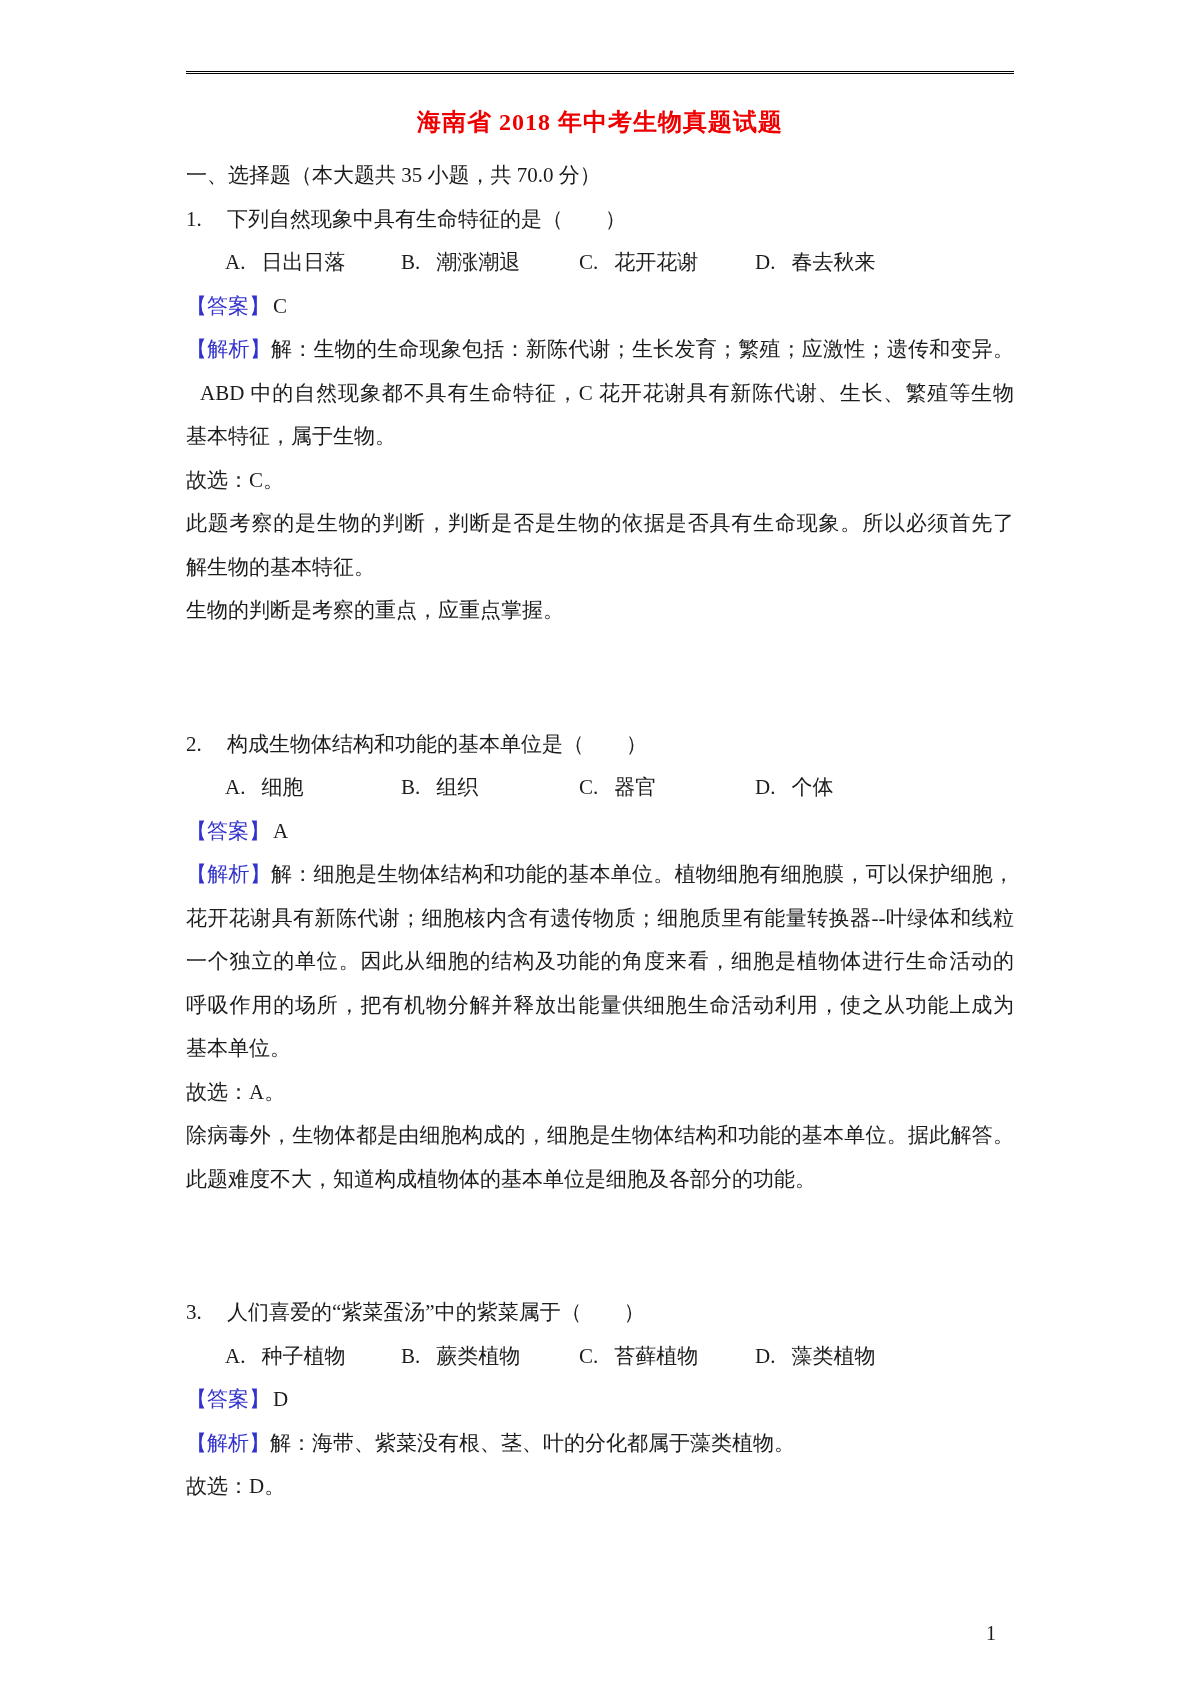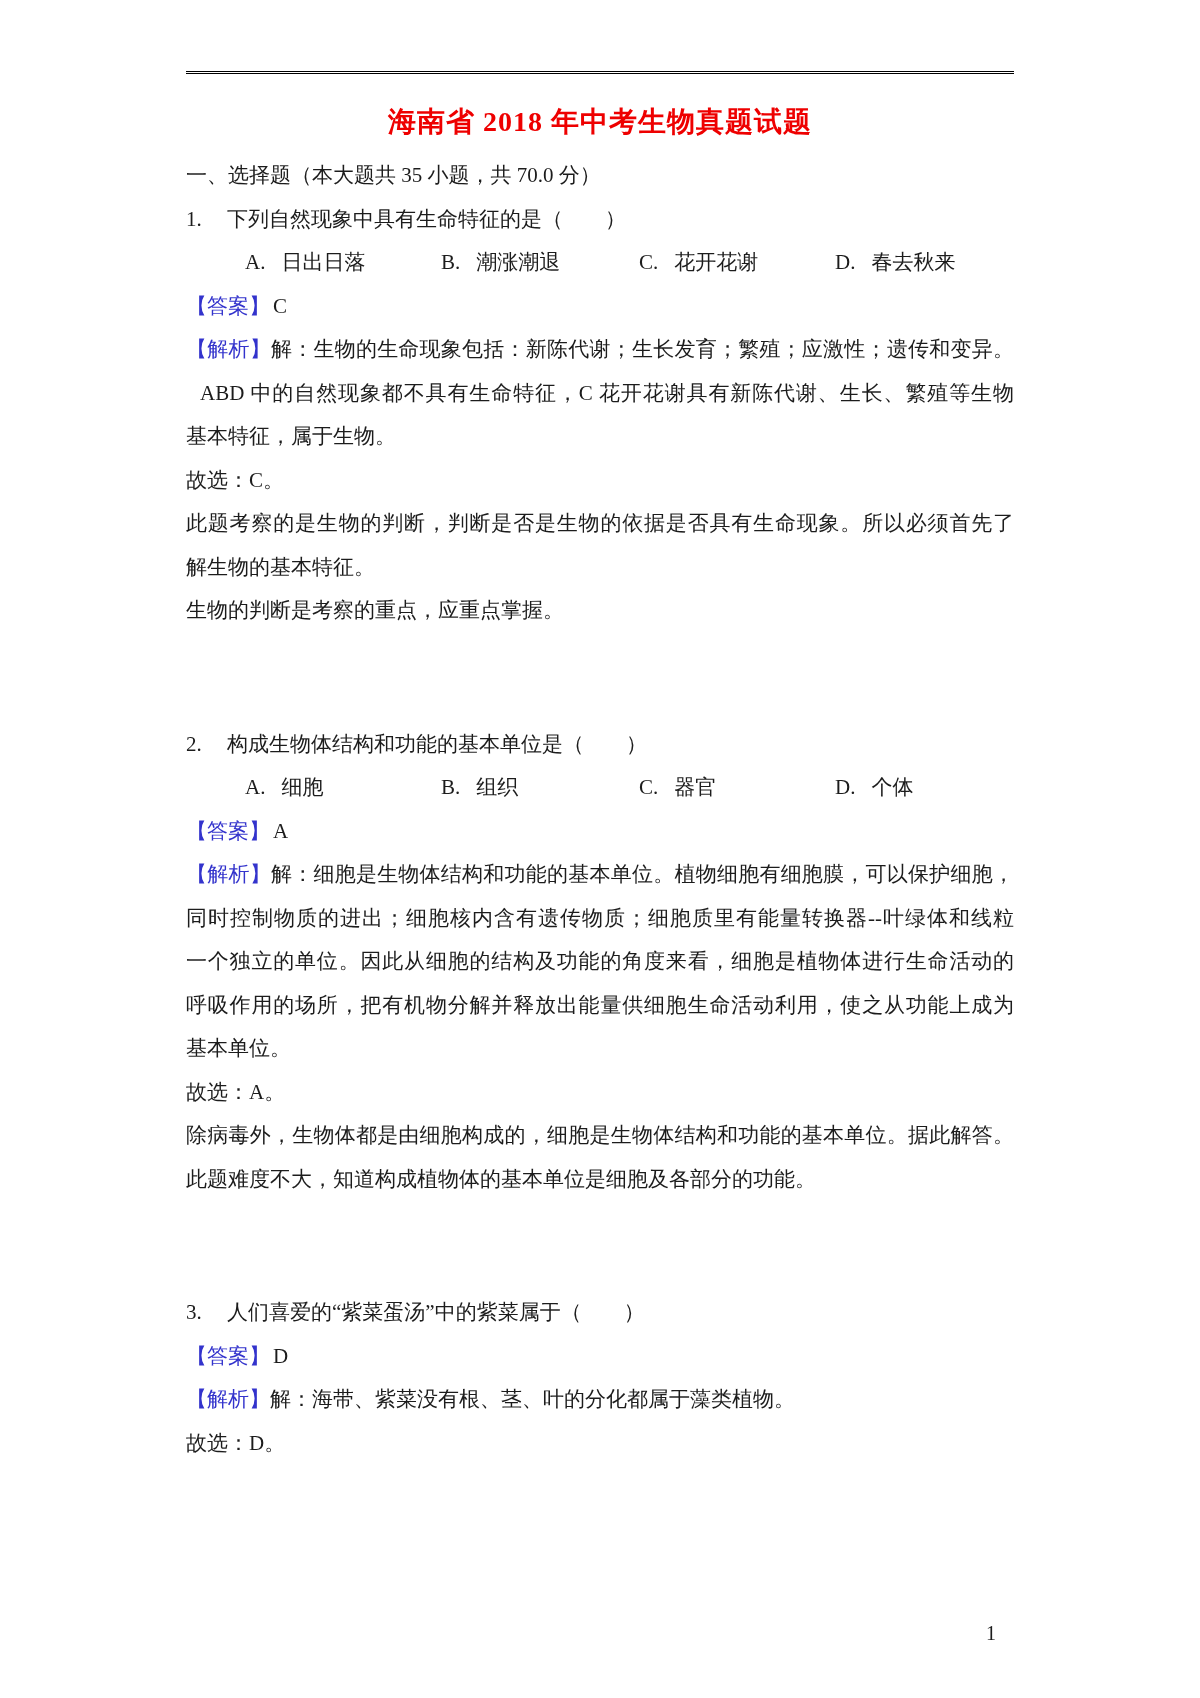--- a/index.html
+++ b/index.html
@@ -19,21 +19,21 @@
     width: 828px;
   }
   .rule {
     margin-top: 71px;
     height: 0;
     border-top: 3px double #000000;
   }
   .doc-title {
     margin-top: 30px;
     line-height: 36px;
-    font-size: 28px;
+    font-size: 24px;
     font-weight: bold;
     color: #ee0000;
     text-align: center;
     letter-spacing: 1px;
   }
   .section-heading { margin-top: 14px; }
   .line {
     height: 43.5px;
     line-height: 43.5px;
     font-size: 21px;
@@ -42,21 +42,21 @@
   .line.j {
     white-space: normal;
     text-align: justify;
     text-align-last: justify;
     overflow: hidden;
   }
   .line.ind { text-indent: 14px; }
   .stem { display: flex; }
   .stem .qnum { flex: 0 0 41px; }
   .options { display: flex; padding-left: 39px; }
-  .options .opt { flex: 0 0 176px; margin-left: 20px; }
+  .options .opt { flex: 0 0 176px; }
   .options .opt:nth-child(2) { flex-basis: 178px; }
   .options .opt:last-child { flex: 1 1 auto; }
   .opt .opt-label { margin-right: 16px; }
   .marker { color: #3333cc; }
   .ans-letter { margin-left: 3px; }
   .spacer { height: 90px; }
   .page-number {
     position: absolute;
     left: 986px;
     top: 1618px;
@@ -114,35 +114,41 @@
         <span class="opt"><span class="opt-label">B.</span><span>组织</span></span>
         <span class="opt"><span class="opt-label">C.</span><span>器官</span></span>
         <span class="opt"><span class="opt-label">D.</span><span>个体</span></span>
       </div>
       <div class="line">
         <span class="marker">【答案】</span><span class="ans-letter">A</span>
       </div>
       <div class="line j">
         <span class="marker">【解析】</span><span>解：细胞是生物体结构和功能的基本单位。植物细胞有细胞膜，可以保护细胞，</span>
       </div>
-      <div class="line j">同时控制物质的进出；细胞核内含有遗传物质；细胞质里有能量转换器--叶绿体和线粒</div>
+      <div class="line j">花开花谢具有新陈代谢；细胞核内含有遗传物质；细胞质里有能量转换器--叶绿体和线粒</div>
       <div class="line j">一个独立的单位。因此从细胞的结构及功能的角度来看，细胞是植物体进行生命活动的</div>
       <div class="line j">呼吸作用的场所，把有机物分解并释放出能量供细胞生命活动利用，使之从功能上成为</div>
       <div class="line">基本单位。</div>
       <div class="line">故选：A。</div>
       <div class="line j">除病毒外，生物体都是由细胞构成的，细胞是生物体结构和功能的基本单位。据此解答。</div>
       <div class="line">此题难度不大，知道构成植物体的基本单位是细胞及各部分的功能。</div>
     </section>
 
     <div class="spacer"></div>
 
     <section>
       <div class="line stem">
         <span class="qnum">3.</span>
           <span>人们喜爱的“紫菜蛋汤”中的紫菜属于（　　）</span>
+      </div>
+      <div class="line options">
+        <span class="opt"><span class="opt-label">A.</span><span>种子植物</span></span>
+        <span class="opt"><span class="opt-label">B.</span><span>蕨类植物</span></span>
+        <span class="opt"><span class="opt-label">C.</span><span>苔藓植物</span></span>
+        <span class="opt"><span class="opt-label">D.</span><span>藻类植物</span></span>
       </div>
       <div class="line">
         <span class="marker">【答案】</span><span class="ans-letter">D</span>
       </div>
       <div class="line">
         <span class="marker">【解析】</span><span>解：海带、紫菜没有根、茎、叶的分化都属于藻类植物。</span>
       </div>
       <div class="line">故选：D。</div>
     </section>
 

